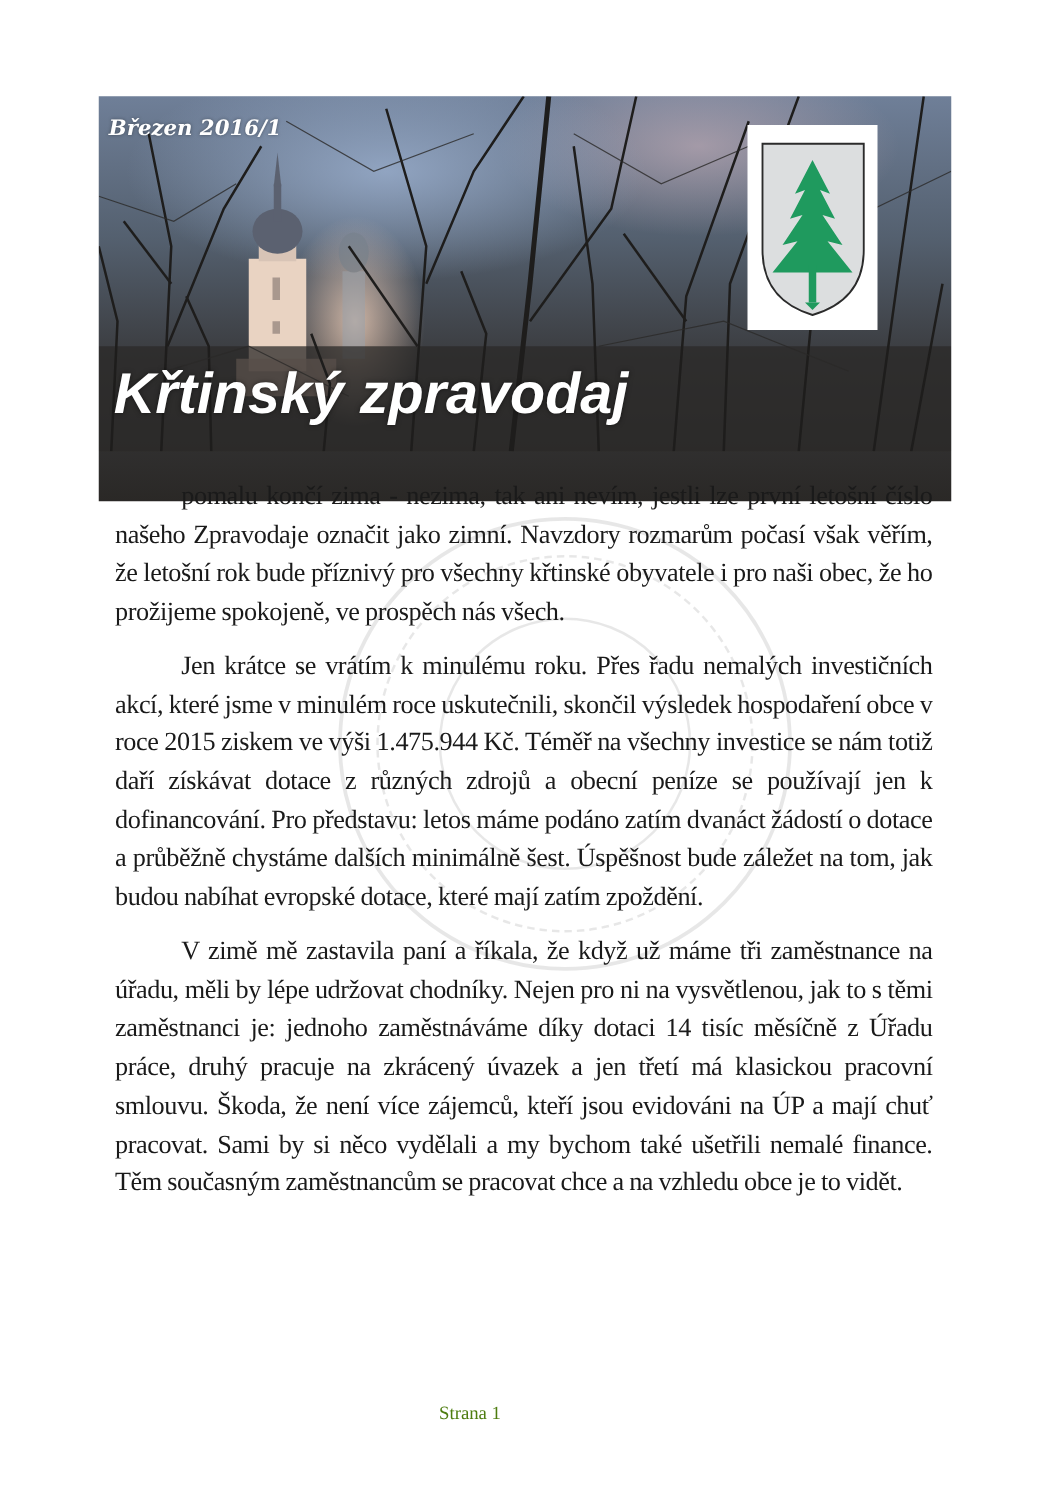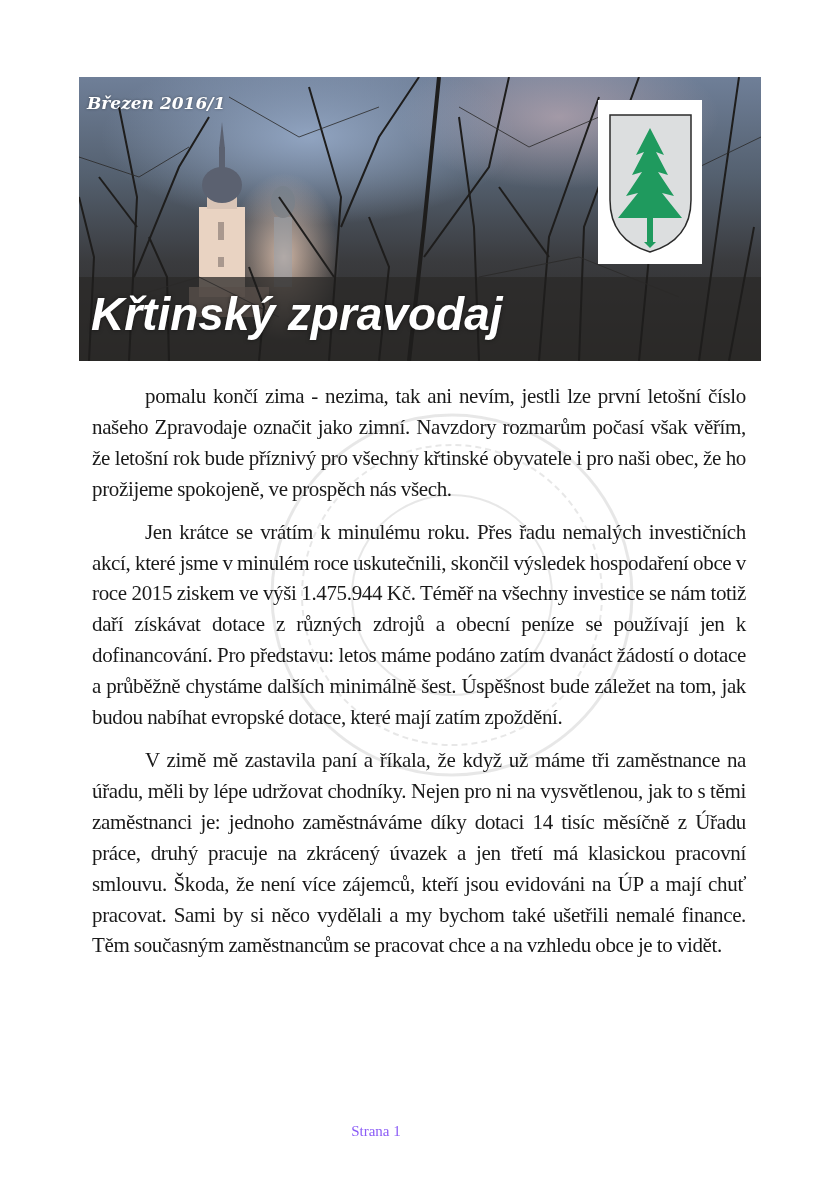--- a/index.html
+++ b/index.html
@@ -1,18 +1,18 @@
 <!DOCTYPE html>
 <html><head>
 <meta charset="utf-8">
 <style>
   html, body { margin: 0; padding: 0; }
   body { width: 836px; height: 1188px; background: #ffffff; position: relative; overflow: hidden; }
   .banner {
-    position: absolute; left: 79px; top: 77px; width: 682px; height: 284px; overflow: hidden;
+    position: absolute; left: 79px; top: 77px; width: 682px; height: 324px; overflow: hidden;
     background:
       radial-gradient(ellipse 80px 120px at 205px 180px, rgba(230,200,180,0.85), rgba(230,200,180,0) 70%),
       radial-gradient(ellipse 260px 110px at 230px 60px, rgba(150,170,200,0.9), rgba(120,140,170,0) 80%),
       radial-gradient(ellipse 200px 90px at 480px 40px, rgba(190,170,180,0.7), rgba(0,0,0,0) 80%),
       linear-gradient(180deg, #6f7f98 0%, #54606f 35%, #3a3b3e 65%, #2a2826 100%);
   }
   .banner svg.scene { position: absolute; left: 0; top: 0; }
   .issue {
     position: absolute; left: 8px; top: 16px; color: #ffffff;
     font-family: "DejaVu Serif", serif; font-style: italic; font-weight: bold; font-size: 17px;
@@ -27,21 +27,21 @@
   .watermark { position: absolute; left: 262px; top: 375px; opacity: 0.12; }
   .content {
     position: absolute; left: 80px; top: 369px; width: 678px;
     font-family: "Liberation Serif", serif; font-size: 21px; line-height: 30.9px; color: #1a1a1a;
     text-align: justify;
   }
   .salutation { font-weight: bold; margin: 0; }
   .para { margin: 12px; text-indent: 53px; text-align: justify; hyphens: manual; }
   .footer {
     position: absolute; left: 0; width: 752px; top: 1123px; text-align: center;
-    font-family: "Liberation Serif", serif; font-size: 15px; color: #8b5cf6;
+    font-family: "Liberation Serif", serif; font-size: 15px; color: #4d7c0f;
   }
 </style>
 </head>
 <body>
 
 <div class="banner">
   <svg class="scene" width="682" height="284">
 
     <g>
       <rect x="120" y="130" width="46" height="90" fill="#e9d3c2"></rect>

